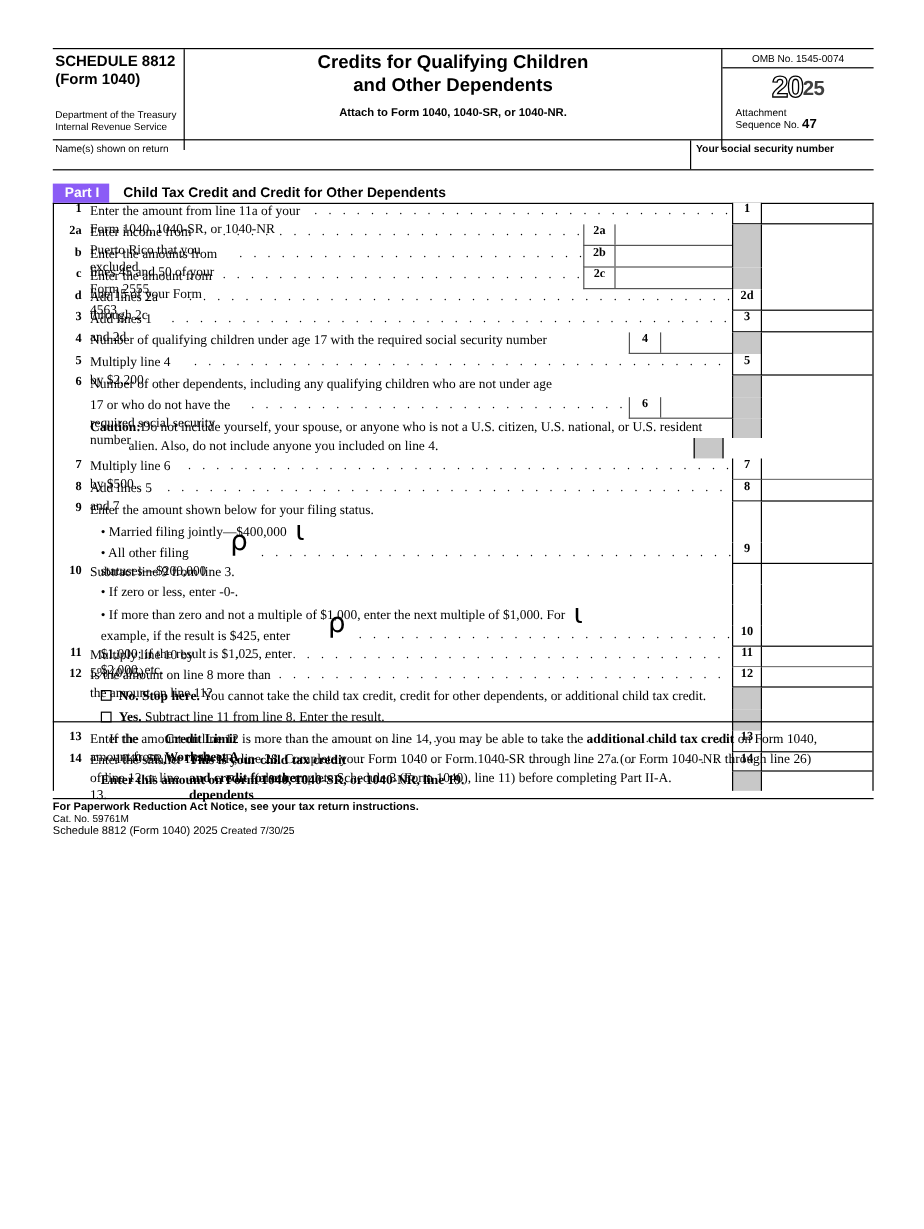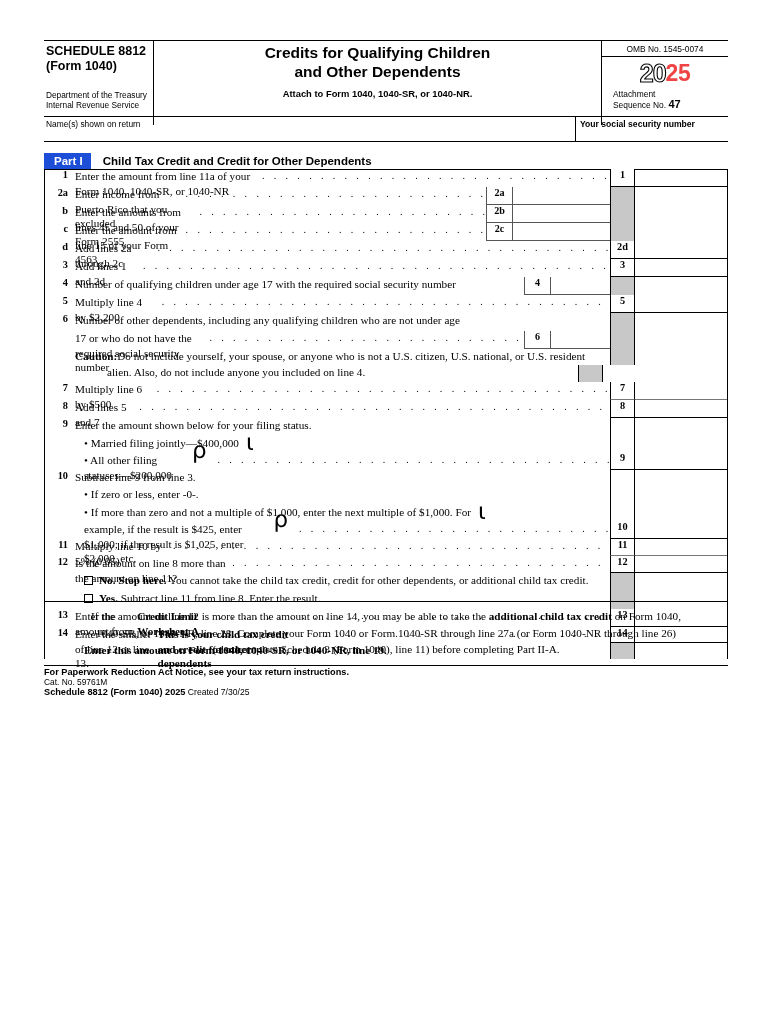--- a/index.html
+++ b/index.html
@@ -80,22 +80,22 @@
   }
   .yr-out{
     font-family:"Liberation Sans", sans-serif;
     font-weight:bold;font-size:25px;line-height:25px;
     color:#fff;
     -webkit-text-stroke:1.1px #000;
     letter-spacing:-1px;
   }
   .yr-sol{
     font-family:"Liberation Sans", sans-serif;
-    font-weight:bold;font-size:23px;line-height:25px;
-    color:#ef4444;letter-spacing:-0.5px;
+    font-weight:bold;font-size:17px;line-height:25px;
+    color:#404040;letter-spacing:-0.5px;
   }
   .attach{
     font-family:"Liberation Sans", sans-serif;
     font-size:8.4px;line-height:10px;text-align:left;padding-left:11px;
   }
   .attach .no{font-weight:bold;font-size:11px;}
 
   
   .namerow{
     position:absolute;left:44px;top:116px;width:684px;height:26px;
@@ -114,21 +114,21 @@
     font-family:"Liberation Sans", sans-serif;font-size:8.6px;font-weight:bold;
   }
 
   
   .partbar{
     position:absolute;left:44px;top:153px;width:684px;height:16px;
     display:flex;align-items:stretch;
     border-bottom:1.3px solid #000;
   }
   .partbar .tag{
-    background:#1d4ed8;color:#fff;
+    background:#8b5cf6;color:#fff;
     font-family:"Liberation Sans", sans-serif;
     font-weight:bold;font-size:11.5px;
     padding:0 8px 0 10px;
     display:flex;align-items:center;
   }
   .partbar .ttl{
     font-family:"Liberation Sans", sans-serif;
     font-weight:bold;font-size:11.5px;
     padding-left:12px;
     display:flex;align-items:center;
@@ -220,21 +220,21 @@
   .footer{
     position:absolute;left:44px;top:667px;width:684px;
     display:flex;align-items:baseline;
     font-family:"Liberation Sans", sans-serif;
     box-sizing:border-box;
     flex-direction:column;
   }
   .footer .f1{font-size:9.2px;font-weight:bold;flex:0 0 auto;}
   .footer .f2{font-size:8.4px;flex:1 1 auto;text-align:center;}
   .footer .f3{font-size:9.2px;flex:0 0 auto;text-align:right;}
-  .footer .f3 .bold{font-weight:bold;text-align:center;}
+  .footer .f3 .bold{font-weight:normal;text-align:center;}
   .footer .f3 .light{font-weight:normal;font-size:8.6px;}
 </style>
 </head>
 <body>
 
 <div class="page">
 
   <div class="header">
 
     <div class="hdr-left">

